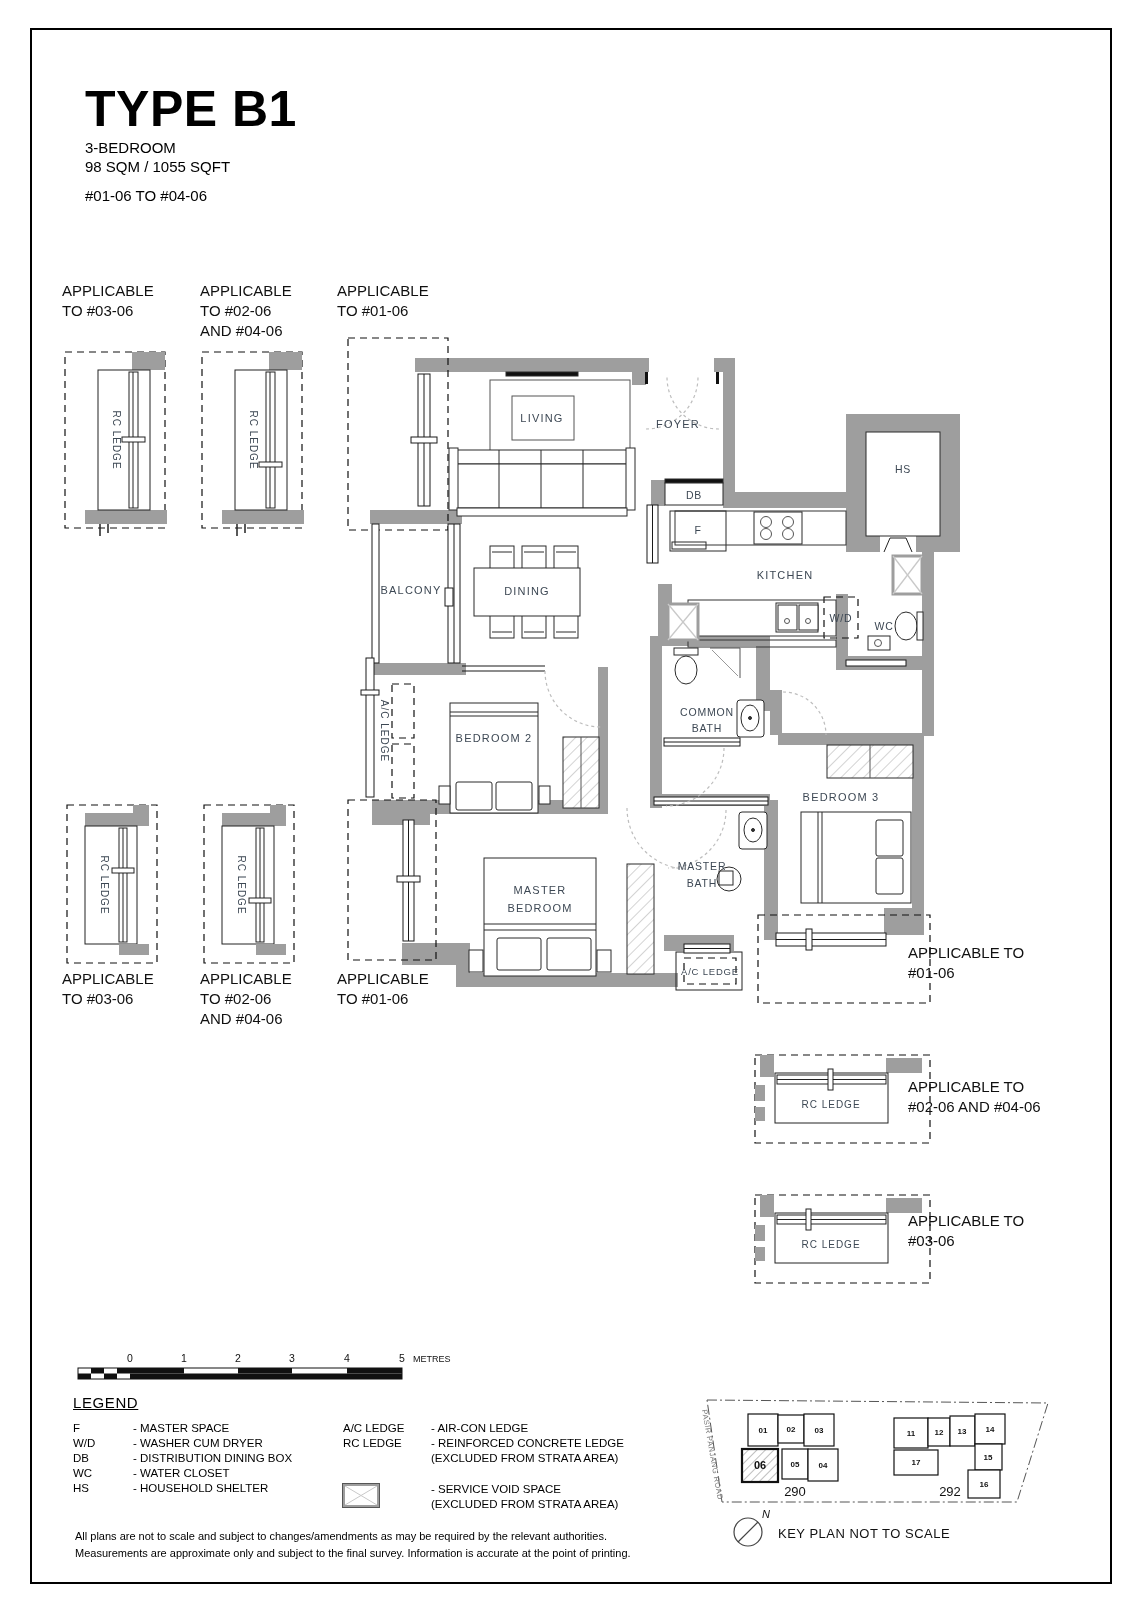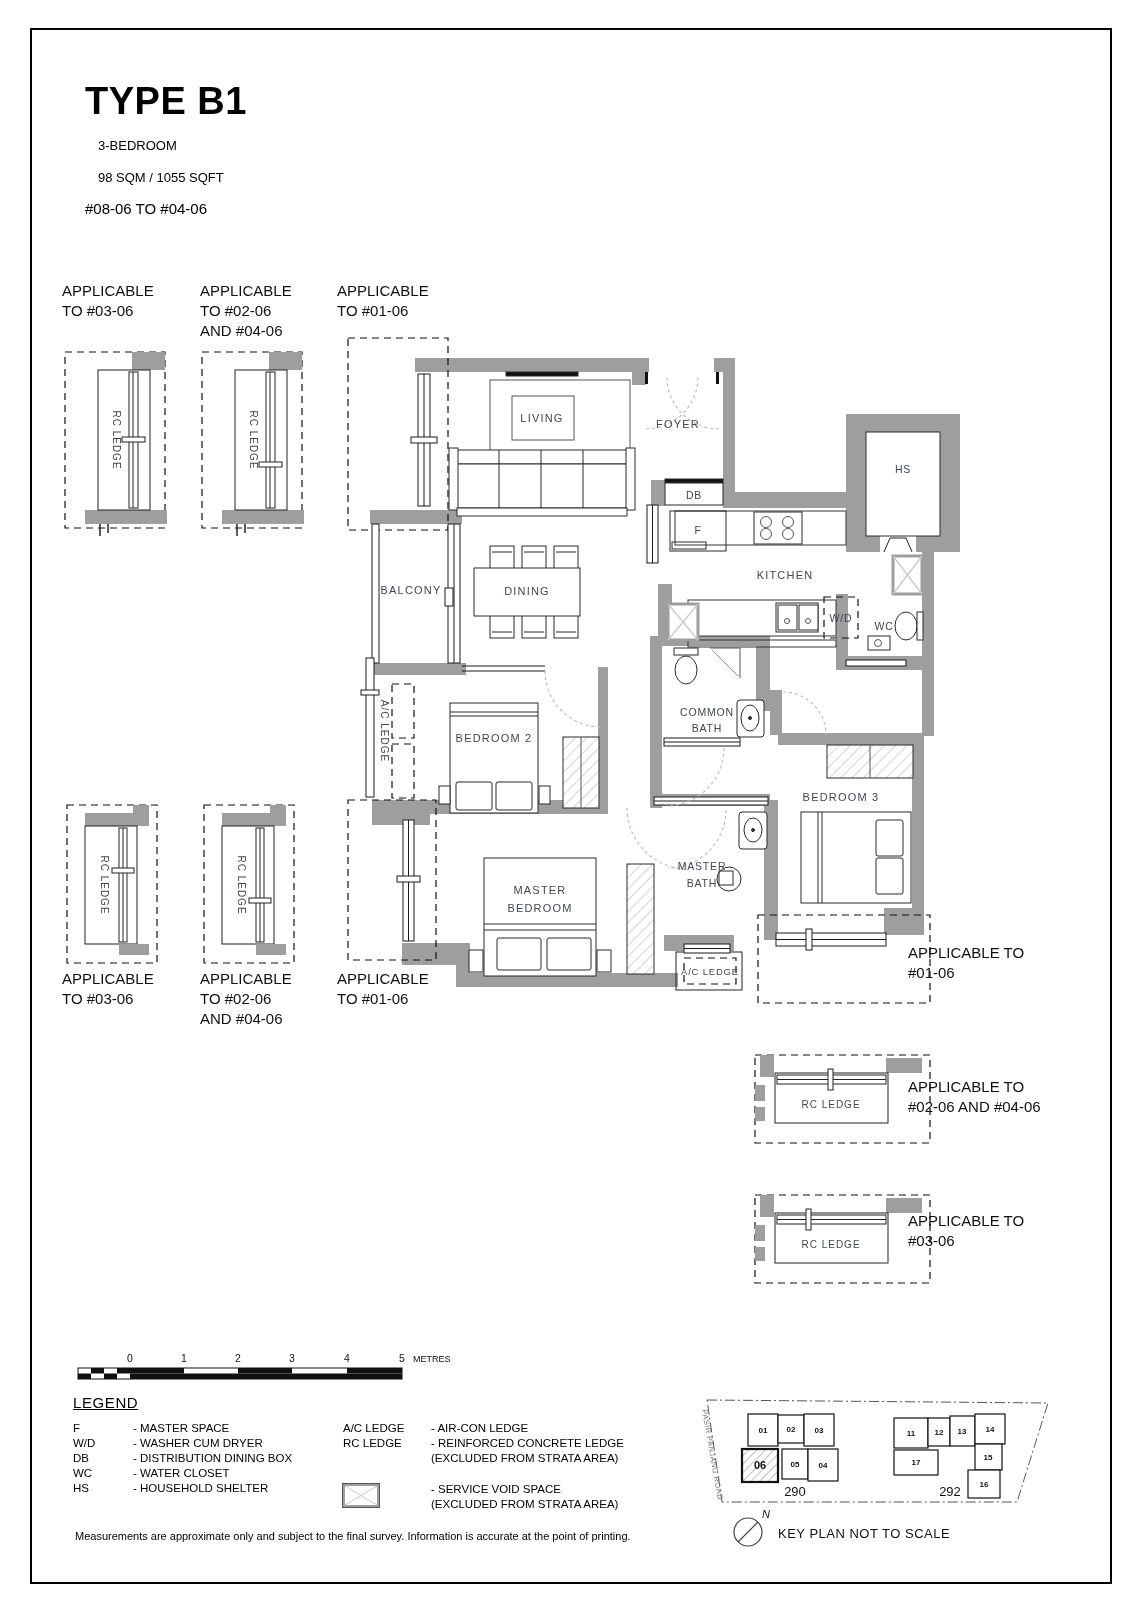--- a/index.html
+++ b/index.html
@@ -1,20 +1,20 @@
 <!DOCTYPE html>
 <html><head>
 <meta charset="utf-8">
 <style>
   html,body{margin:0;padding:0;background:#fff;}
   body{width:1140px;height:1610px;position:relative;font-family:"Liberation Sans",sans-serif;overflow:hidden;}
   .frame{position:absolute;left:30px;top:28px;width:1078px;height:1552px;border:2px solid #000;}
   .header{position:absolute;left:85px;top:80px;color:#000;}
-  .title{font-size:38px;font-weight:bold;letter-spacing:.5px;margin:0 0 0 0;}
-  .sub{font-size:13px;line-height:19px;margin:13px;}
+  .title{font-size:50px;font-weight:bold;letter-spacing:.5px;margin:0 0 0 0;}
+  .sub{font-size:15px;line-height:19px;margin:0;}
   .units{font-size:15px;margin-top:11px;}
   svg{position:absolute;left:0;top:0;}
   svg text{font-family:"Liberation Sans",sans-serif;}
   .rlabel{font-size:11px;letter-spacing:1.2px;fill:#3d4854;}
   .rsm{font-size:10.5px;letter-spacing:.8px;fill:#3d4854;}
   .app{font-size:15px;fill:#101010;}
   .tick{font-size:10.5px;fill:#101010;}
   .legend{position:absolute;left:73px;top:1394px;color:#000;}
   .legend h3{font-size:15px;font-weight:normal;letter-spacing:.6px;margin:0 0 10px 0;text-decoration:underline;}
   .lgrid{display:flex;font-size:11.5px;line-height:15px;}
@@ -28,21 +28,21 @@
 </style>
 </head>
 <body>
 
 <div class="frame"></div>
 
 <div class="header">
   <div class="title">TYPE B1</div>
   <div class="sub">3-BEDROOM</div>
   <div class="sub">98 SQM / 1055 SQFT</div>
-  <div class="units">#08-06 TO #04-06</div>
+  <div class="units">#01-06 TO #04-06</div>
 </div>
 
 <svg width="1140" height="1610" viewBox="0 0 1140 1610">
   <defs>
     <pattern id="hatchWR" width="8" height="8" patternUnits="userSpaceOnUse" patternTransform="rotate(45)">
       <rect width="8" height="8" fill="#ffffff"></rect>
       <line x1="0" y1="0" x2="0" y2="8" stroke="#b5b5b5" stroke-width="1.2"></line>
     </pattern>
     <pattern id="hatch06" width="6" height="6" patternUnits="userSpaceOnUse" patternTransform="rotate(45)">
       <rect width="6" height="6" fill="#ffffff"></rect>
@@ -509,14 +509,15 @@
         <span>
           <div>- SERVICE VOID SPACE</div>
           <div>(EXCLUDED FROM STRATA AREA)</div>
         </span>
       </div>
     </div>
   </div>
 </div>
 
 <div class="disclaimer">
+  <div>All plans are not to scale and subject to changes/amendments as may be required by the relevant authorities.</div>
   <div>Measurements are approximate only and subject to the final survey. Information is accurate at the point of printing.</div>
 </div>
 
 </body></html>

